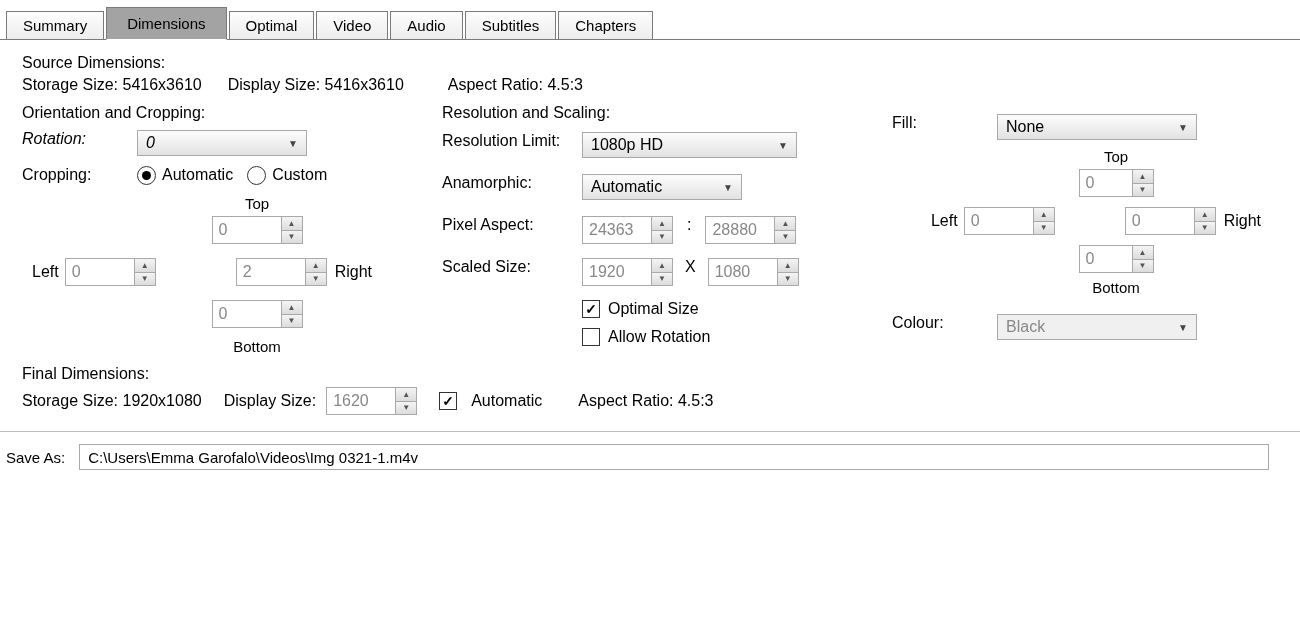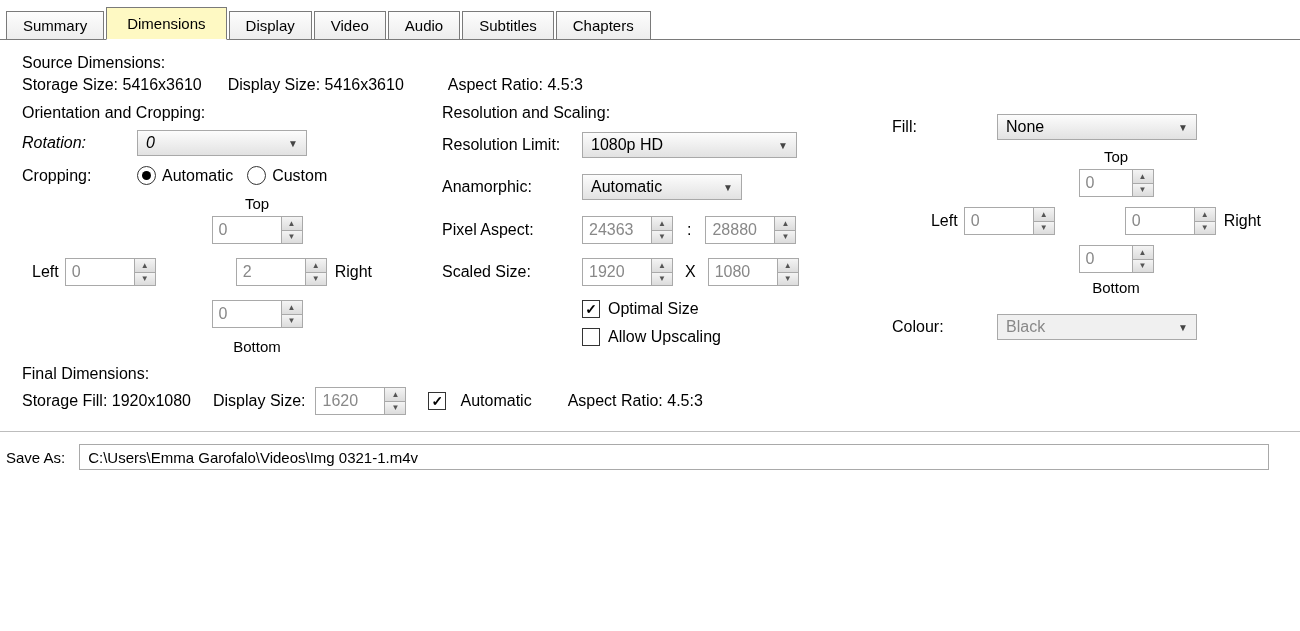--- a/index.html
+++ b/index.html
@@ -22,32 +22,32 @@
     border:1px solid var(--tab-border);
     background:linear-gradient(#fdfdfd,#ededed);
     padding:5px 16px 5px 16px;
     margin-right:2px;
     border-bottom:1px solid var(--tab-border);
     position:relative;
     cursor:pointer;
     user-select:none;
   }
   .tab.active{
-    background:#fef9c3;
+    background:#a3a3a3;
     border-bottom:1px solid #fff;
     font-weight:400;
     padding:7px 20px 7px 20px;
     z-index:3;
   }
   .tab-rule{border-top:1px solid var(--tab-border);margin-top:-1px;}
 
   
   .panel{padding:14px 10px 10px 22px;font-size:16px;}
   .bold{font-weight:400;}
-  .row{display:flex;align-items:center;}
+  .row{display:flex;align-items:flex-start;}
   .sec-row{margin-top:4px;}
 
   .columns{display:flex;margin-top:10px;}
   .col1{width:420px;}
   .col2{width:450px;}
   .col3{flex:1;}
 
   .label-cell{display:inline-block;width:115px;}
   .label-cell2{display:inline-block;width:140px;}
 
@@ -109,21 +109,21 @@
 
   .hr{border-top:1px solid #bdbdbd;margin:6px 0;}
   .save-row{display:flex;align-items:center;padding:6px 6px 0 6px;}
 </style>
 </head>
 <body>
 
 <div class="tabstrip">
   <div class="tab">Summary</div>
   <div class="tab active">Dimensions</div>
-  <div class="tab">Display</div>
+  <div class="tab">Optimal</div>
   <div class="tab">Video</div>
   <div class="tab">Audio</div>
   <div class="tab">Subtitles</div>
   <div class="tab">Chapters</div>
 </div>
 <div class="tab-rule"></div>
 
 <div class="panel">
 
   <div class="bold">Source Dimensions:</div>
@@ -255,21 +255,21 @@
             </span>
         </span>
       </div>
 
       <div class="row" style="margin-top:14px;margin-left:140px;">
         <span class="check checked"></span>
         <span>Optimal Size</span>
       </div>
       <div class="row" style="margin-top:10px;margin-left:140px;">
         <span class="check"></span>
-        <span>Allow Upscaling</span>
+        <span>Allow Rotation</span>
       </div>
     </div>
 
     <div class="col3">
 
       <div class="row" style="margin-top:10px;">
         <span style="display:inline-block;width:105px;">Fill:</span>
         <span class="select" style="min-width:200px;">
           <span>None</span>
           <span class="chev">▼</span>
@@ -323,21 +323,21 @@
         <span class="select disabled" style="min-width:200px;">
           <span>Black</span>
           <span class="chev">▼</span>
         </span>
       </div>
     </div>
   </div>
 
   <div class="bold" style="margin-top:6px;">Final Dimensions:</div>
   <div class="row sec-row" style="gap:22px;align-items:center;">
-    <span>Storage Fill: 1920x1080</span>
+    <span>Storage Size: 1920x1080</span>
     <span>Display Size:</span>
     <span class="spin disabled" style="margin-left:-12px;">
       <input readonly="" value="1620" style="">
       <span class="btns">
           <div>▲</div>
           <div>▼</div>
         </span>
     </span>
     <span class="check checked"></span>
     <span style="margin-left:-16px;">Automatic</span>

